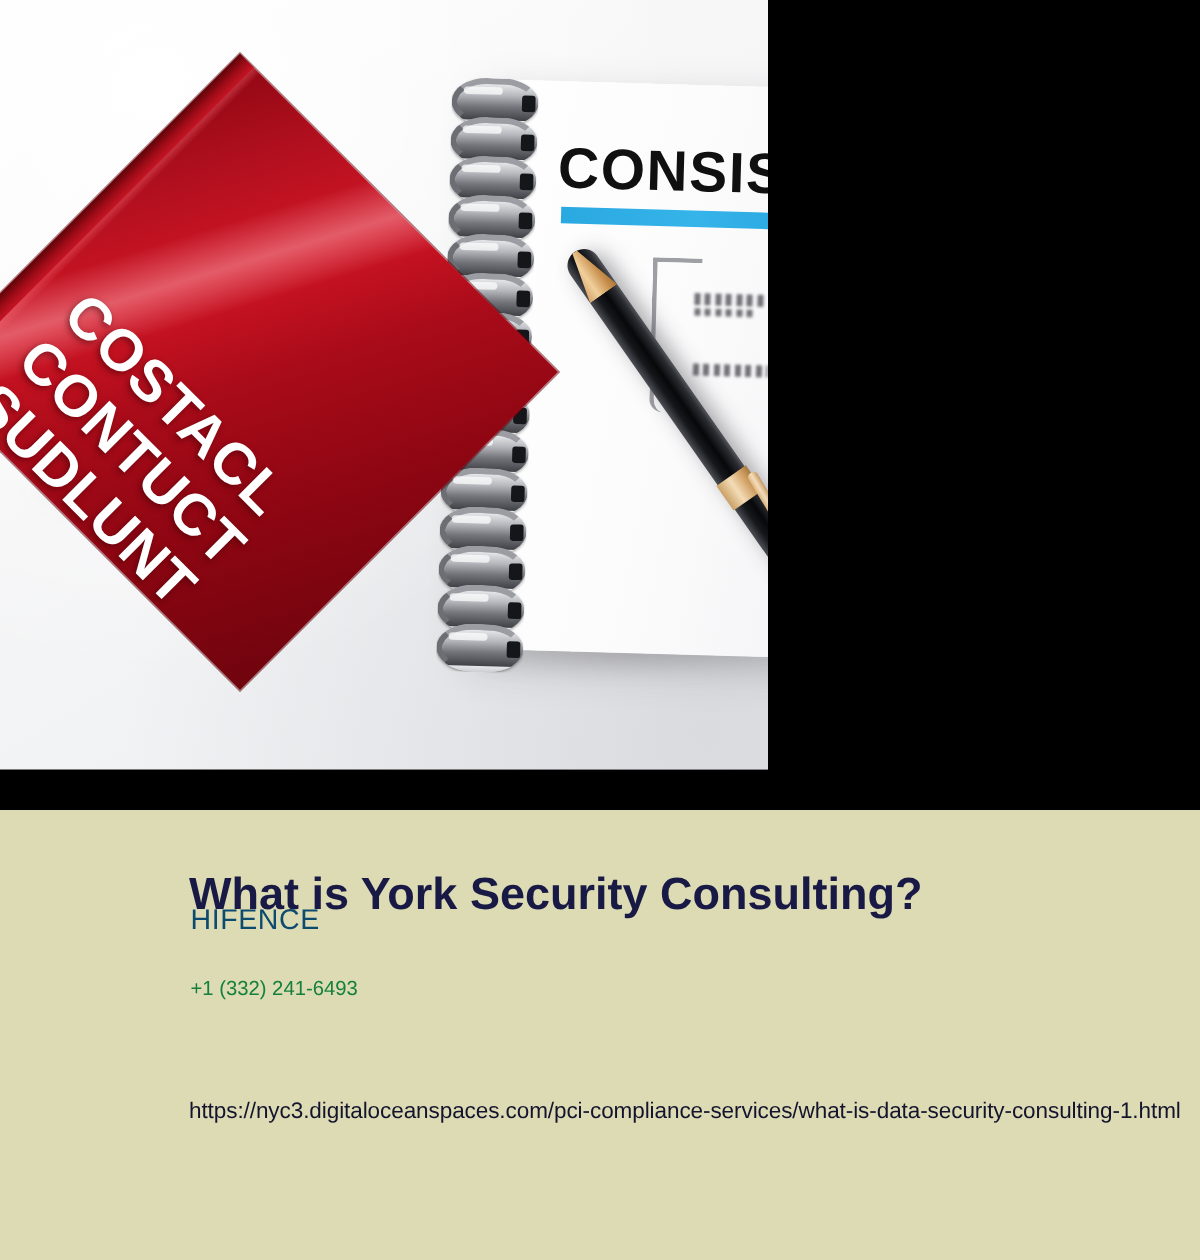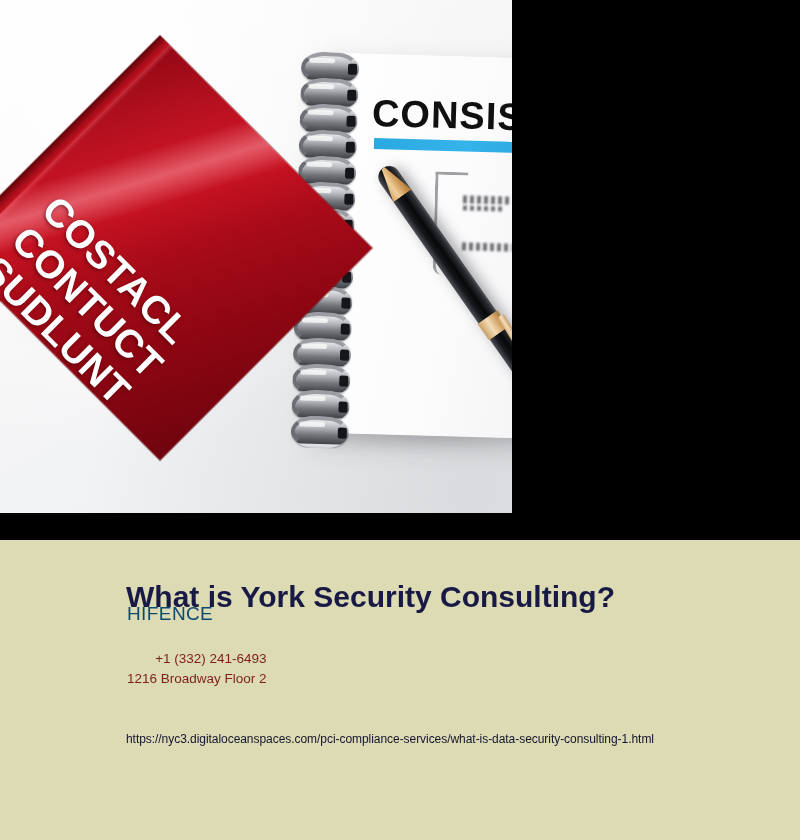--- a/index.html
+++ b/index.html
@@ -294,30 +294,29 @@
     top: 63px;
     font-size: 19px;
     color: #0c4a6e;
     letter-spacing: .4px;
   }
   #contact-block {
     position: absolute;
     left: 127px;
     top: 109px;
     font-size: 13.5px;
-    color: #7f1d1d;
+    color: #15803d;
     line-height: 20.2px;
-    text-align: right;
   }
   #contact-block div { white-space: nowrap; }
   #source-url {
     position: absolute;
     left: 126px;
     top: 192px;
-    font-size: 12px;
+    font-size: 15px;
     color: #14142e;
     white-space: nowrap;
     letter-spacing: -.05px;
   }
 </style>
 </head>
 <body>
 
 <div id="hero-band">
 
@@ -375,17 +374,16 @@
 </div>
 
 <div id="info-panel">
 
   <h1 id="page-title">What is York Security Consulting?</h1>
 
   <div id="brand-name">HIFENCE</div>
 
   <div id="contact-block">
     <div>+1 (332) 241-6493</div>
-    <div>1216 Broadway Floor 2</div>
   </div>
 
   <div id="source-url">https://nyc3.digitaloceanspaces.com/pci-compliance-services/what-is-data-security-consulting-1.html</div>
 </div>
 
 </body></html>

